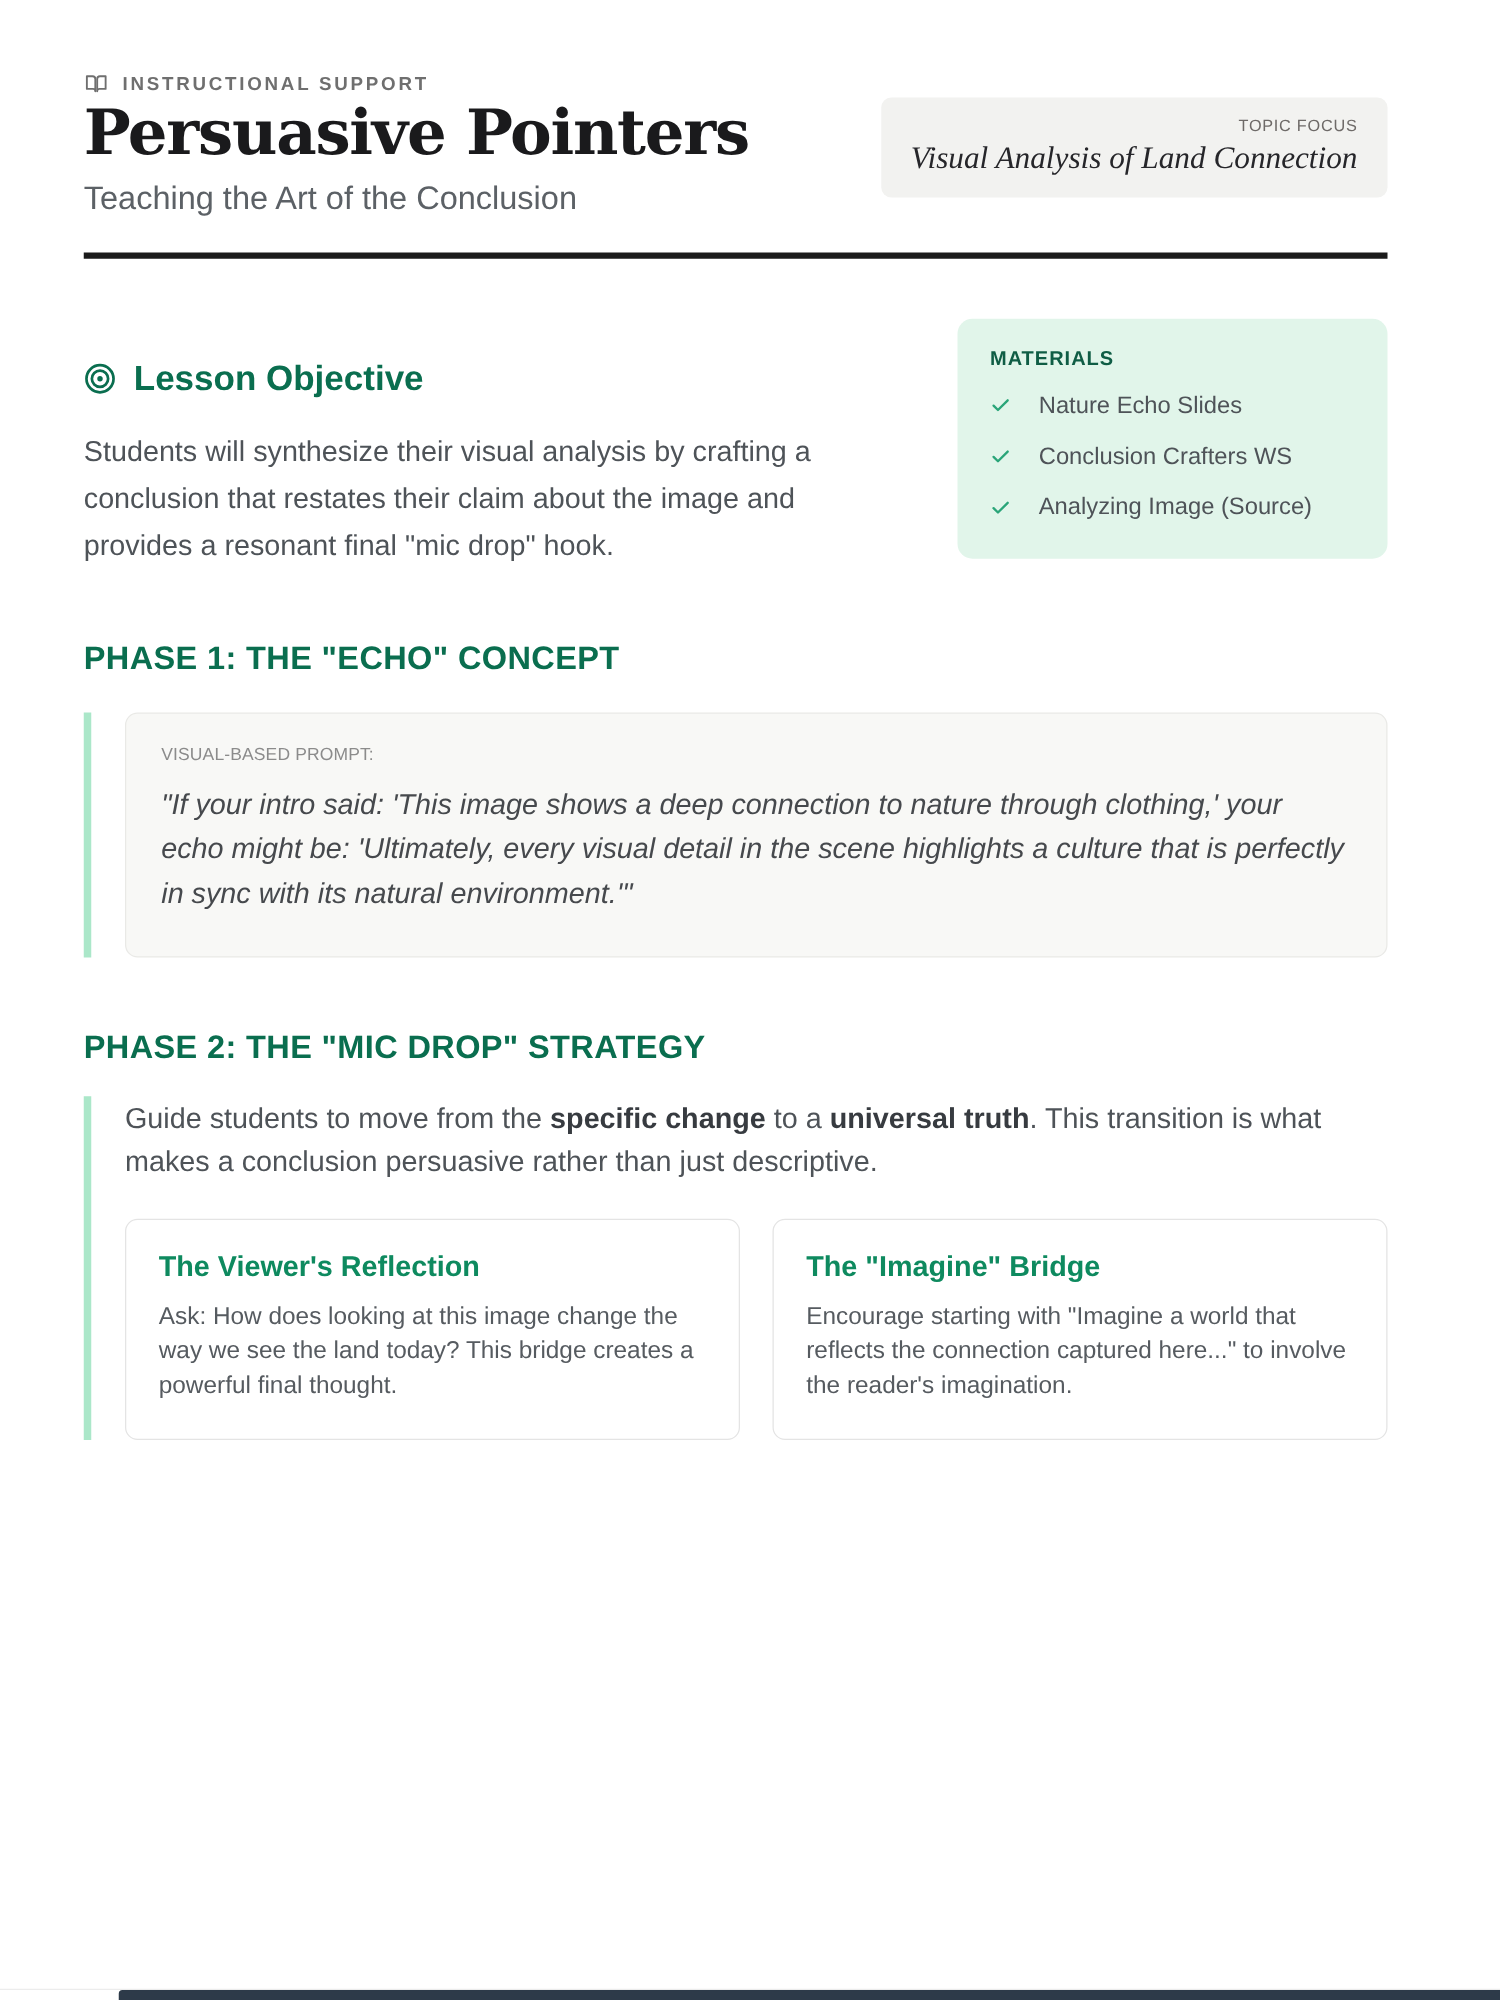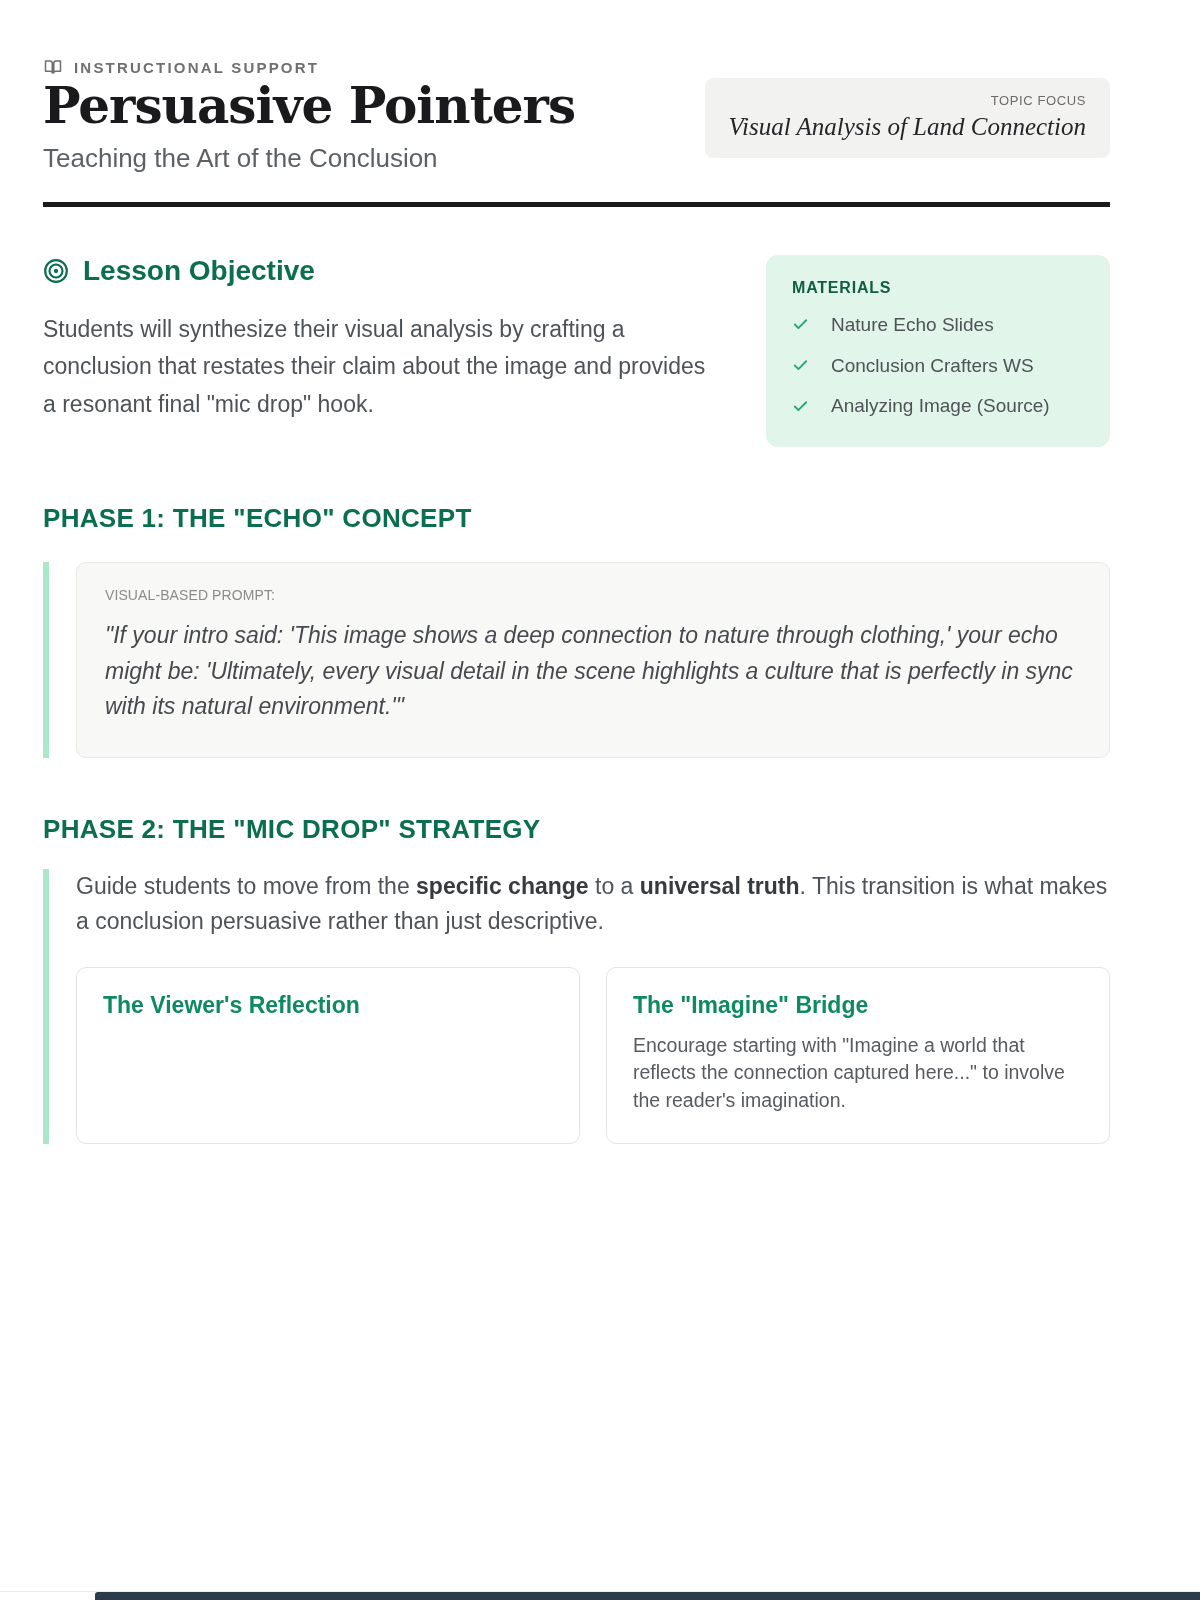--- a/index.html
+++ b/index.html
@@ -1,38 +1,38 @@
 <!DOCTYPE html>
 <html><head>
 <meta charset="utf-8">
 <style>
   * { margin:0; padding:0; box-sizing:border-box; }
   body { background:#ffffff; }
   .page {
     width:1200px; height:1600px; position:relative; background:#ffffff;
     font-family:"Liberation Sans", sans-serif; overflow:hidden;
   }
-  .content { padding:58px 90px 0 43px; position:relative; }
+  .content { padding:58px 90px 0 67px; position:relative; }
 
   
   .eyebrow { display:flex; align-items:center; gap:11px; color:#6f6f6f;
     font-size:15px; font-weight:700; letter-spacing:2.2px; }
   .page-title { font-family:"DejaVu Serif", serif; font-weight:700; font-size:50px;
     color:#1a1a1c; letter-spacing:-1px; }
   .subtitle { font-size:26px; color:#5c6166; margin-top:8px; }
   .topic-box { position:absolute; top:78px; right:90px; background:#f2f2f0;
     border-radius:8px; padding:15px 24px 17px; text-align:right; max-width:430px; }
   .topic-label { font-size:13px; font-weight:400; color:#6e6a68; letter-spacing:0.6px; }
   .topic-value { font-family:"Liberation Serif", serif; font-style:italic;
     font-size:25px; color:#26262a; margin-top:5px; }
   .rule { height:5px; background:#1b1b1b; margin-top:28px; }
 
   
   .objective-row { display:flex; gap:45px; margin-top:48px; align-items:flex-start; }
-  .obj-left { flex:1; }
+  .obj-left { flex:1;margin-top:32px; }
   .obj-heading { display:flex; align-items:center; gap:14px; color:#0a6e4f;
     font-size:28px; font-weight:700; }
   .obj-body { margin-top:24px; font-size:23px; line-height:1.62; color:#4e5358; max-width:665px; }
   .materials { width:344px; background:#e1f5ea; border-radius:12px; padding:24px 26px 28px; flex:none; }
   .materials-heading { color:#0f5d45; font-size:16px; font-weight:700; letter-spacing:0.8px; }
   .material-item { display:flex; gap:22px; margin-top:15px; font-size:19px;
     color:#4e5358; align-items:center; line-height:1.35; }
   .material-item .icon { flex:none; display:flex; }
 
   
@@ -140,20 +140,21 @@
       </div>
     </div>
 
     <div class="phase">
       <div class="phase-heading">PHASE 2: THE "MIC DROP" STRATEGY</div>
       <div class="phase-body">
         <div class="phase-text"><span>Guide students to move from the </span><span class="b">specific change</span><span> to a </span><span class="b">universal truth</span><span>. This transition is what makes a conclusion persuasive rather than just descriptive.</span></div>
         <div class="cards">
           <div class="card">
             <div class="card-title">The Viewer's Reflection</div>
+            <div class="card-body">Ask: How does looking at this image change the way we see the land today? This bridge creates a powerful final thought.</div>
           </div>
           <div class="card">
             <div class="card-title">The "Imagine" Bridge</div>
             <div class="card-body">Encourage starting with "Imagine a world that reflects the connection captured here..." to involve the reader's imagination.</div>
           </div>
         </div>
       </div>
     </div>
 
   </div>

